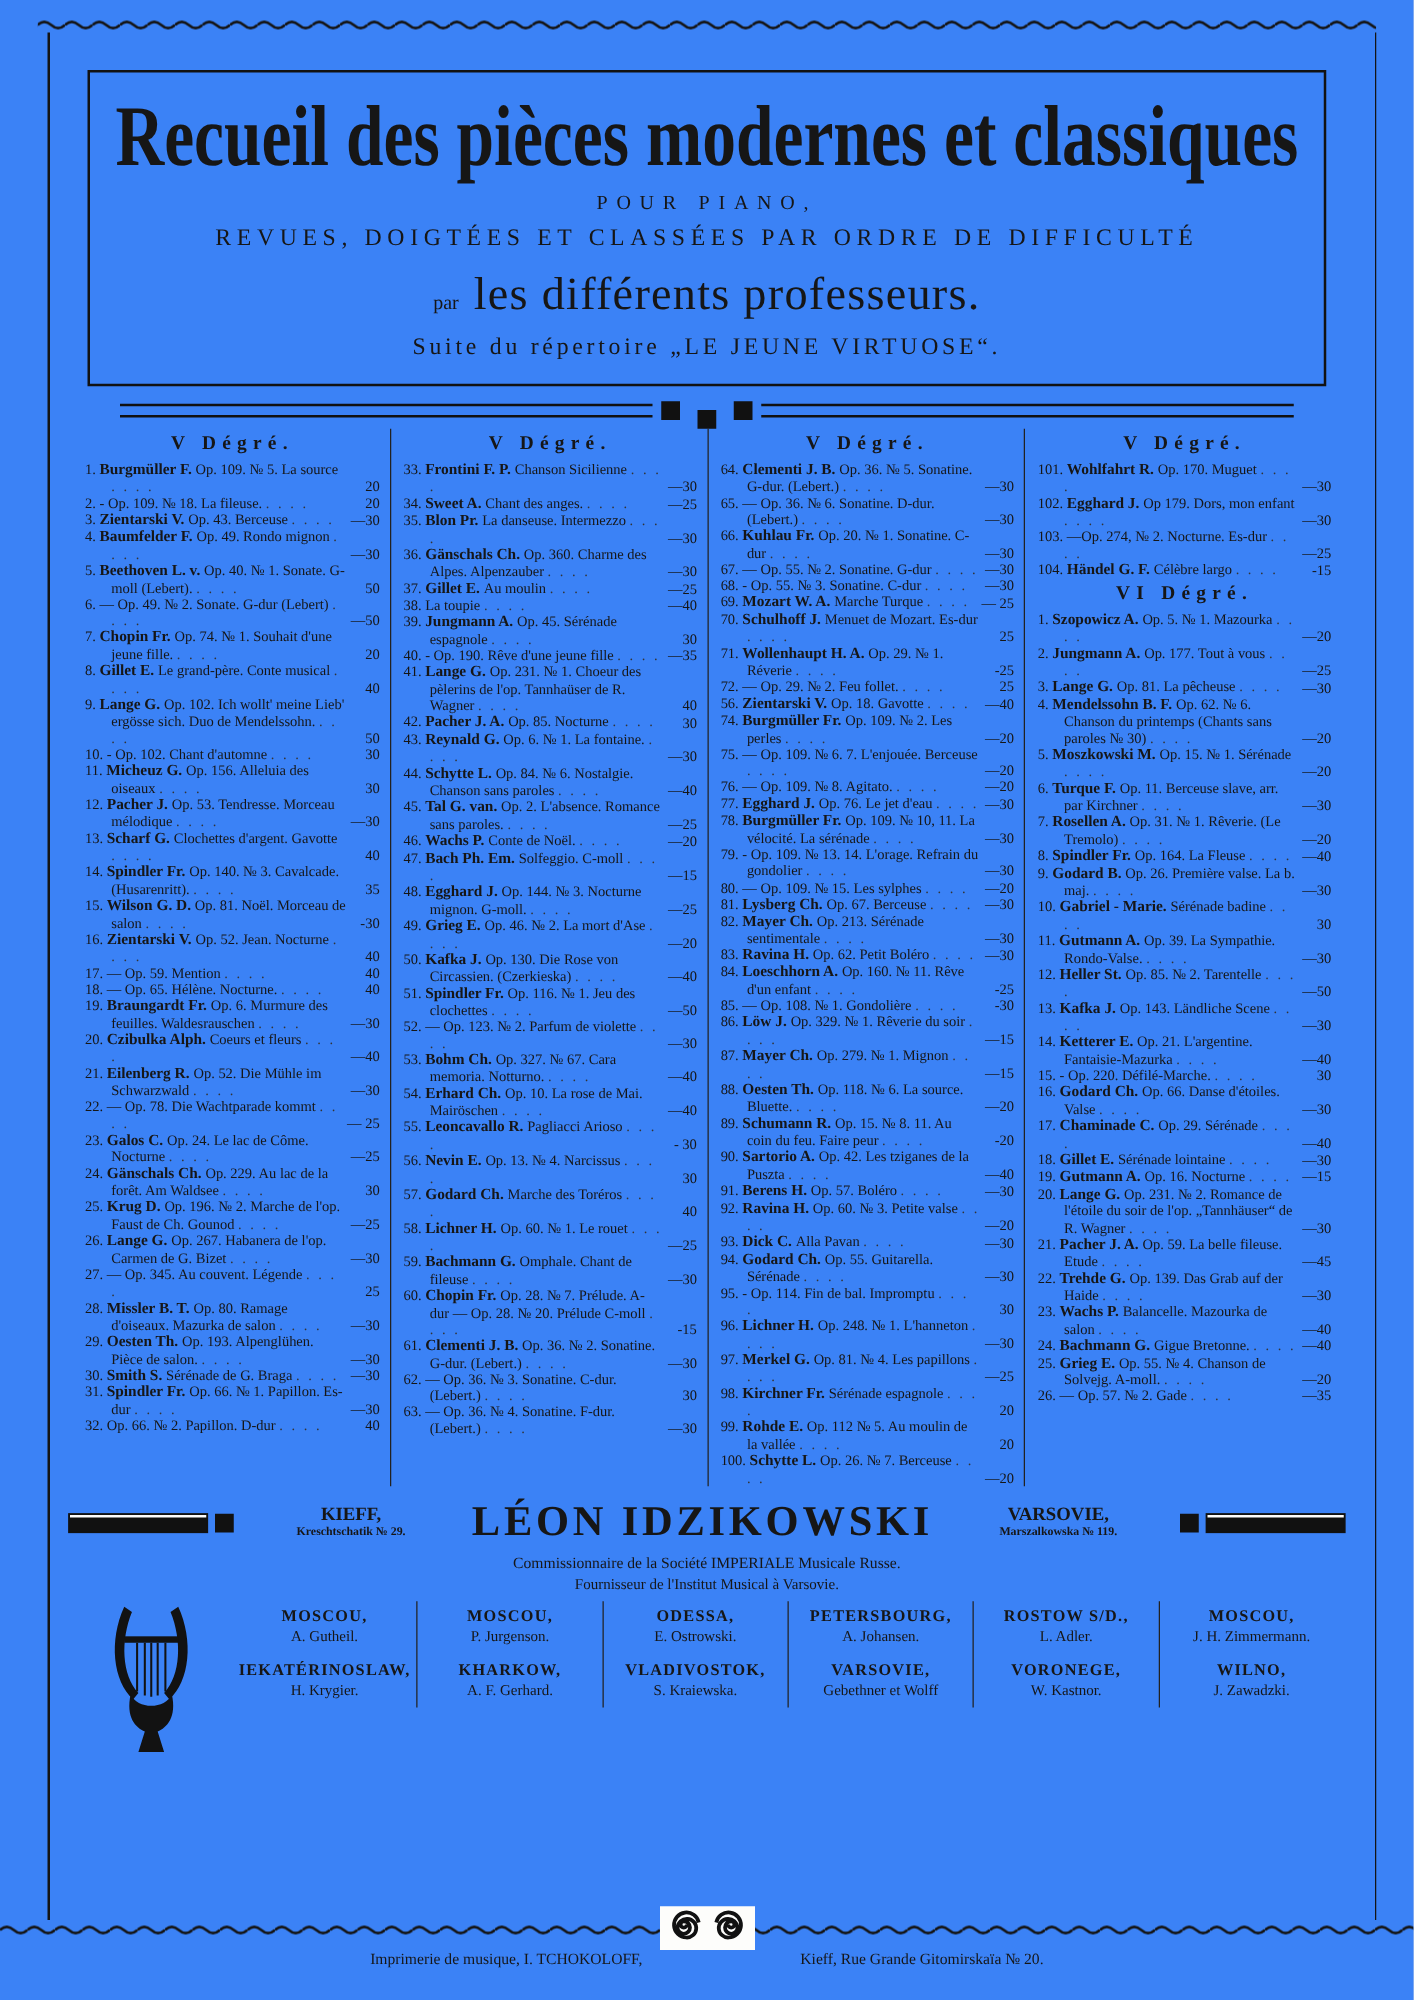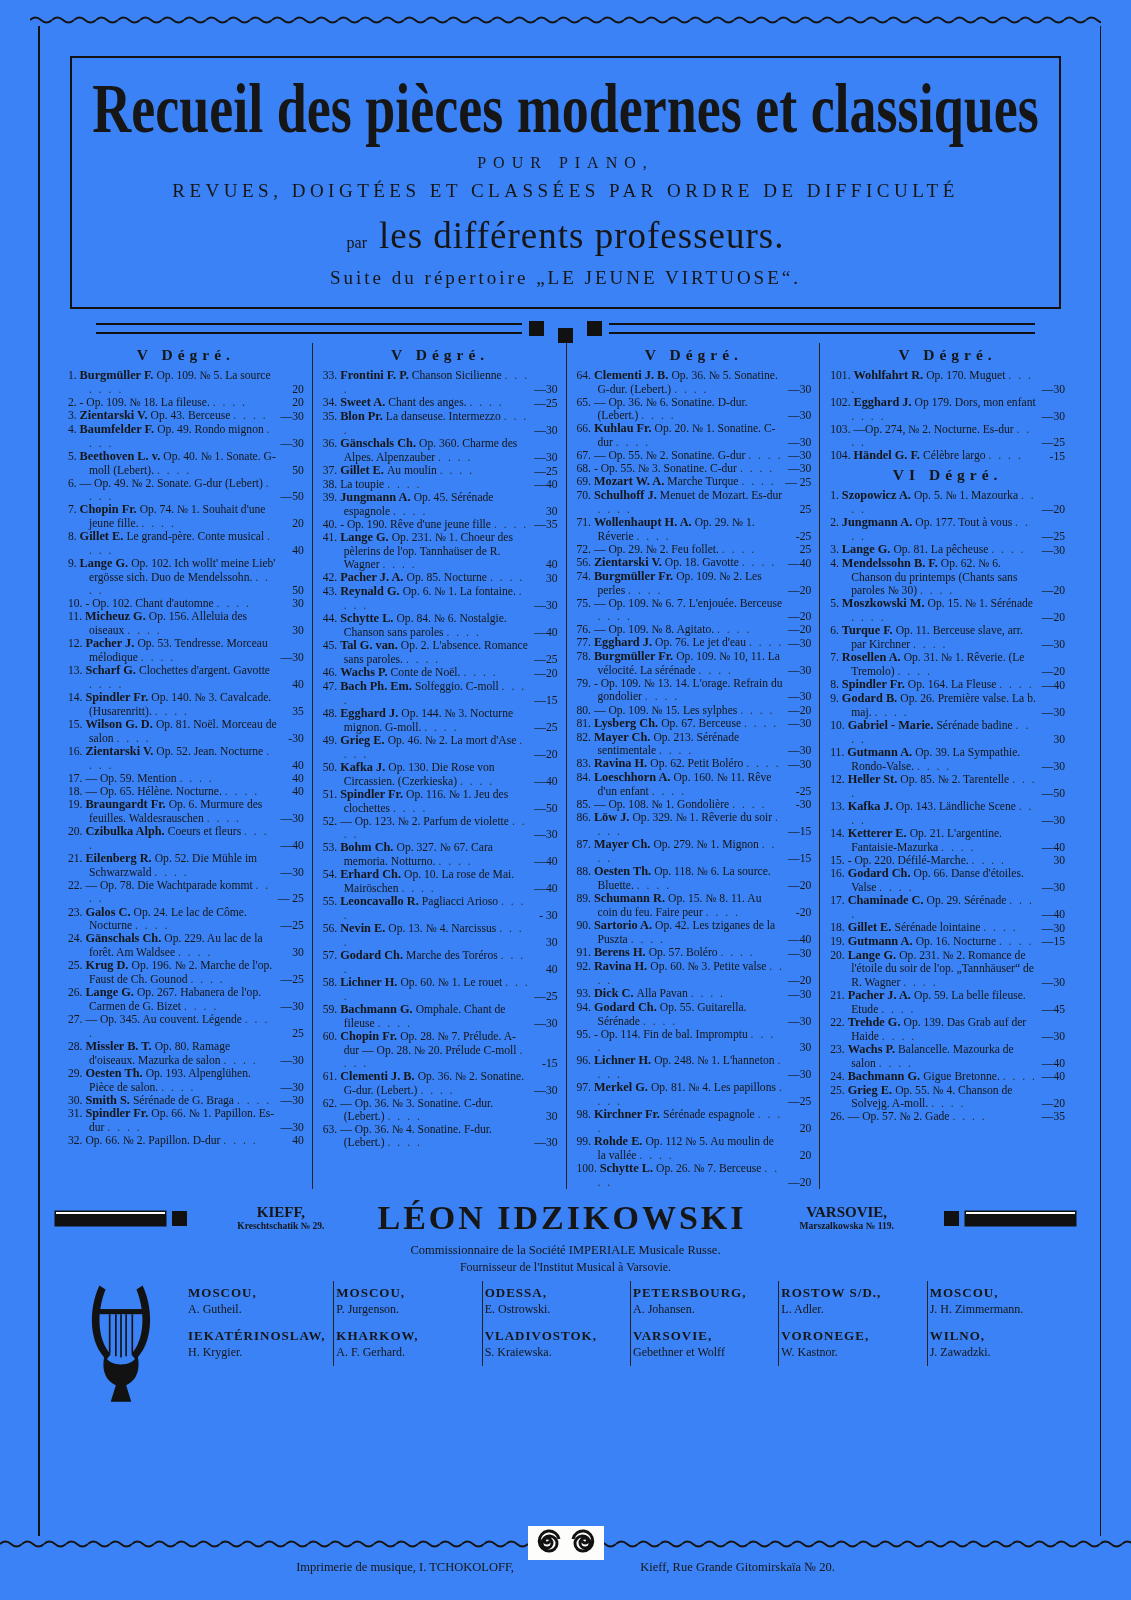--- a/index.html
+++ b/index.html
@@ -46,21 +46,21 @@
   .pubcity .c1{font-weight:bold; font-size:15px;}
   .pubcity .c2{font-size:9.5px; font-weight:bold;}
   .pubname{font-weight:bold; font-size:34px; letter-spacing:3px; padding:0 10px; white-space:nowrap;}
   .commis{ text-align:center; font-size:12.5px; margin:6px 0 2px 0;}
   .commis2{text-align:center; font-size:12px; margin:2px 0 6px 0;}
   
   .agentszone{display:flex; align-items:flex-start; margin-top:4px;}
   .lyrebox{width:130px; display:flex; justify-content:center;}
   .agents{flex:1;}
   .agrow{display:flex;}
-  .agcell{flex:1; text-align:left; padding:4px 2px 6px 2px; line-height:1.3;}
+  .agcell{flex:1; text-align:center; padding:4px 2px 6px 2px; line-height:1.3;}
   .agcell + .agcell{border-left:1.5px solid #222;}
   .agcity{font-weight:bold; font-size:13px; letter-spacing:1px;}
   .agname{font-size:12px;}
   
   .bottomline{position:absolute; left:0; right:0; bottom:38px; height:26px;}
   .bottomline .wavestrip{position:absolute; bottom:12px; left:0;}
   .spirals{position:absolute; left:50%; transform:translateX(-50%); bottom:2px; background:#fdfdfb; padding:0 6px;}
   .imprint{position:absolute; left:0; right:0; bottom:25px; text-align:center; font-size:12.5px;}
   .imprint .gap{display:inline-block; width:120px;}
 </style>

